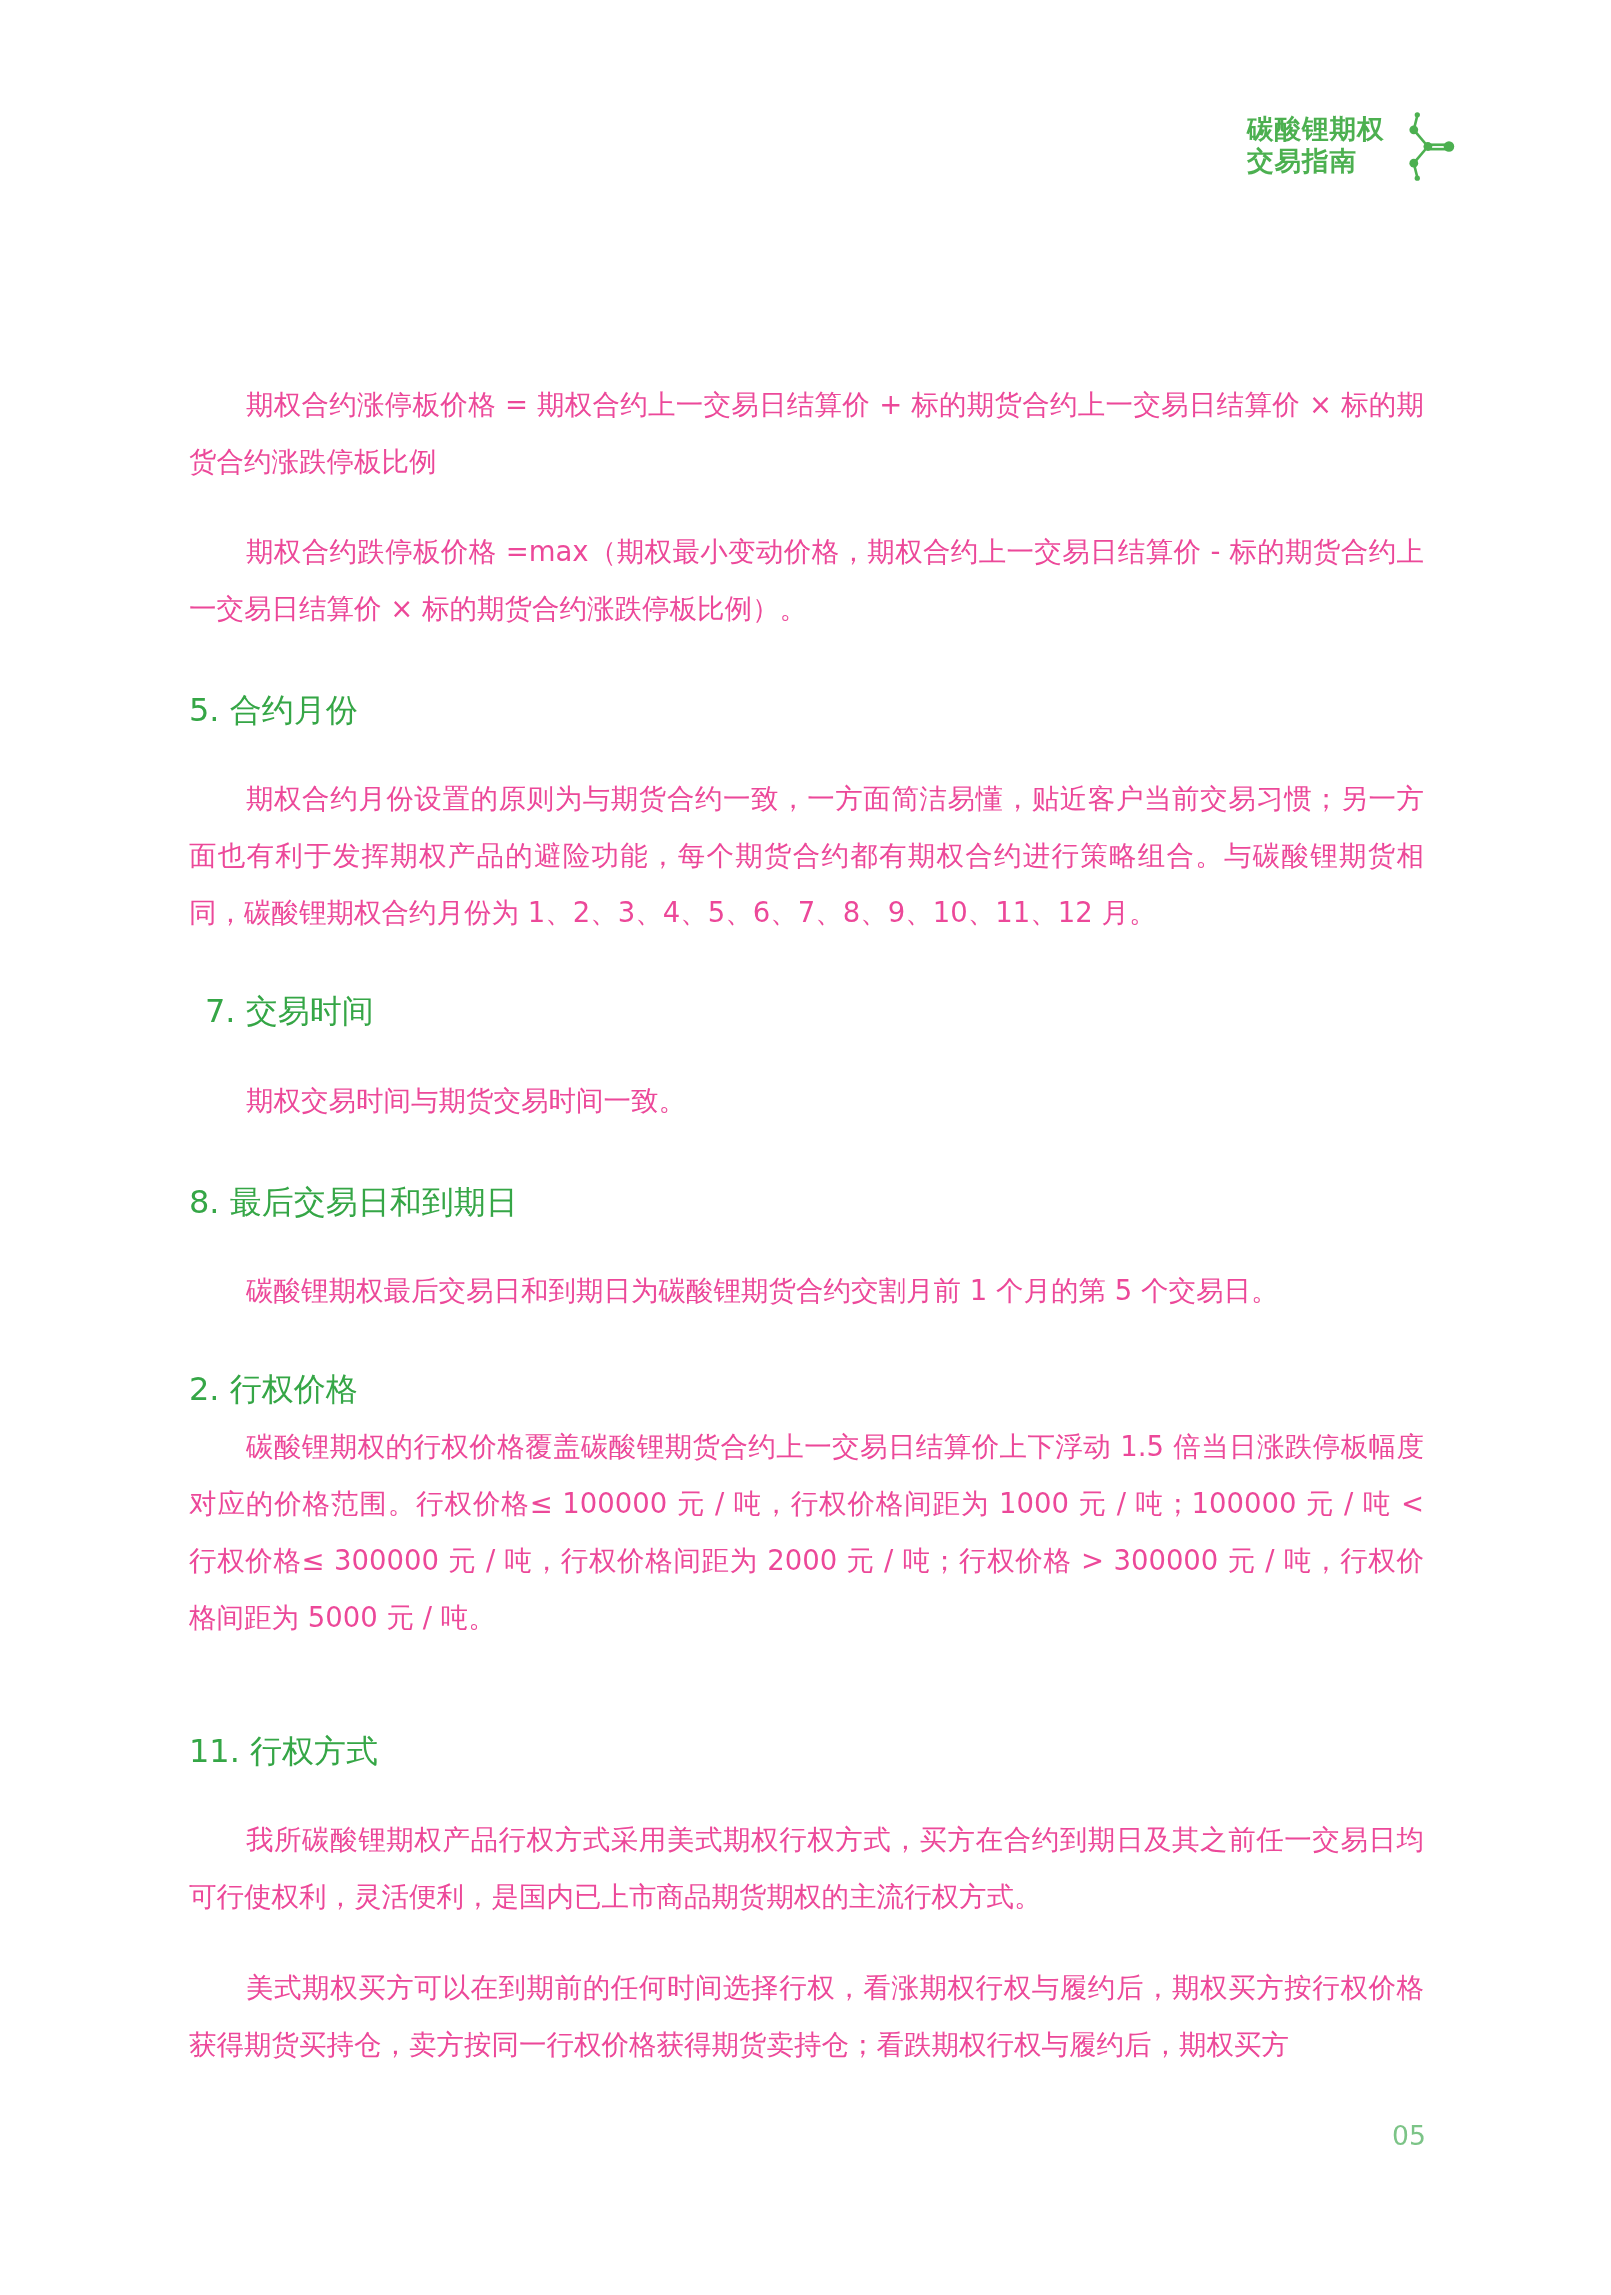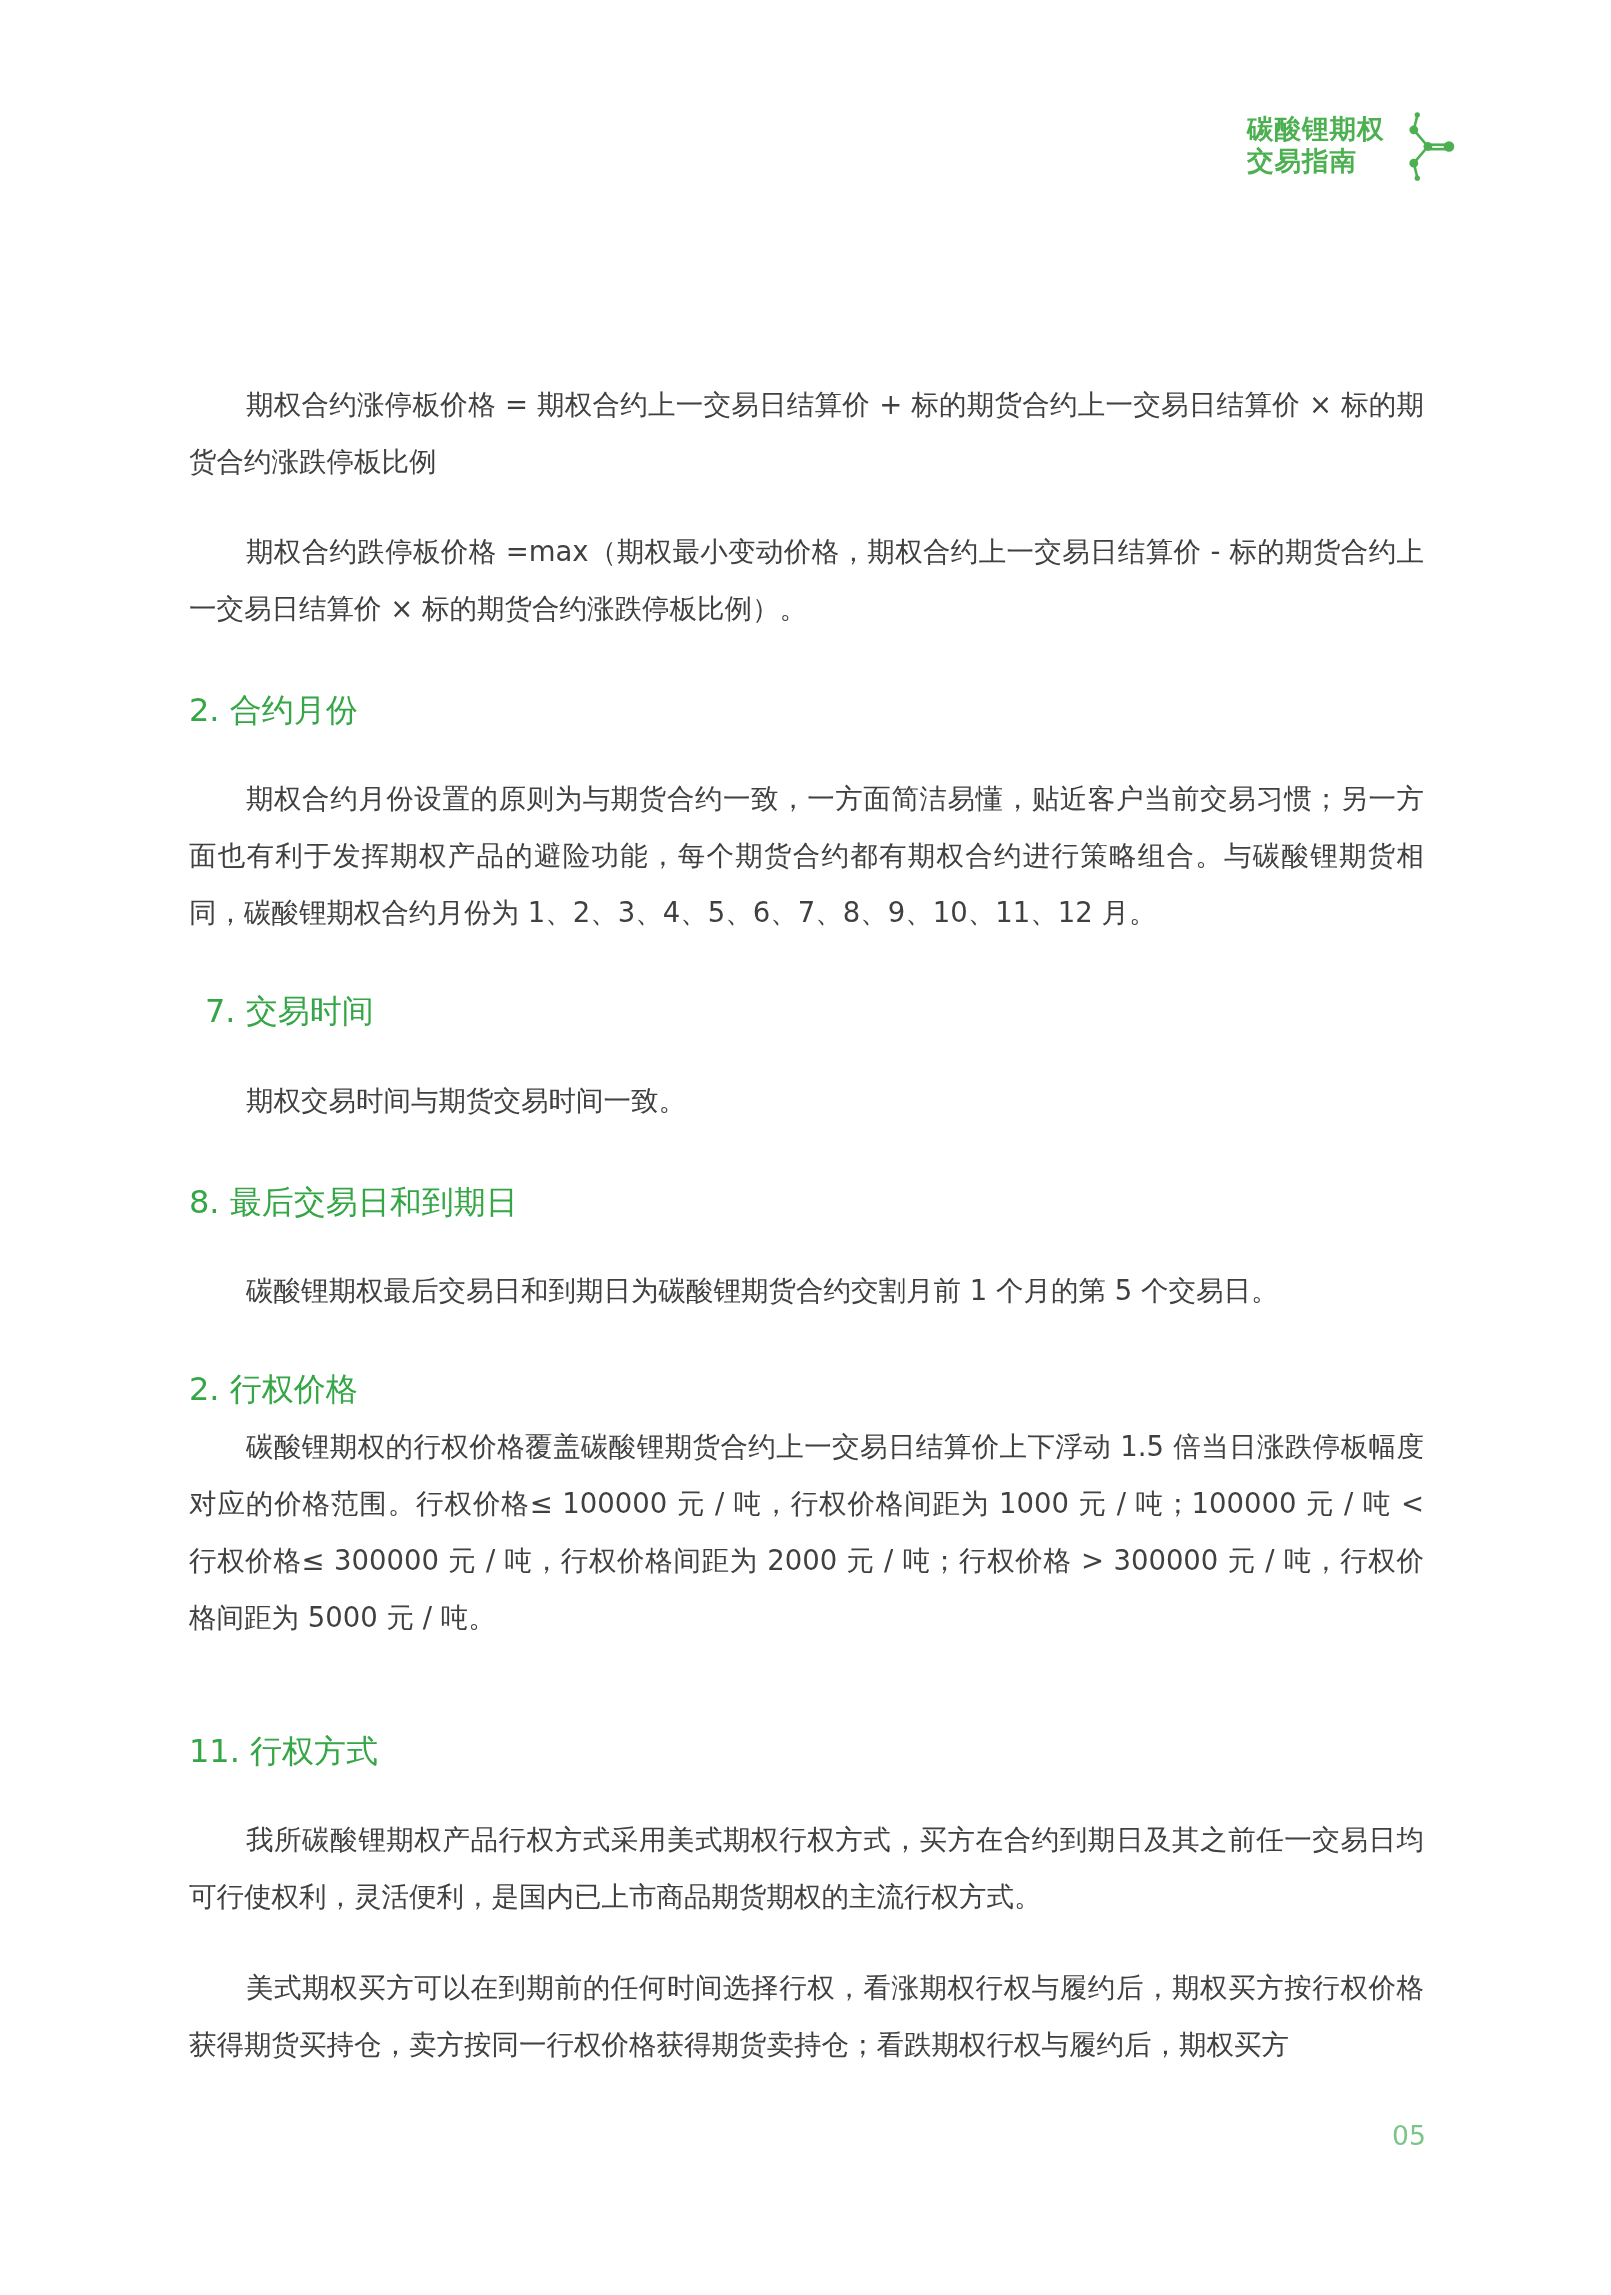--- a/index.html
+++ b/index.html
@@ -3,21 +3,21 @@
   <meta charset="utf-8">
   <style>
     html, body { margin: 0; padding: 0; background: #ffffff; }
     body { width: 1612px; height: 2295px; position: relative; overflow: hidden;
            font-family: "DejaVu Sans", "Liberation Sans", sans-serif; }
     .brand { position: absolute; left: 1227px; top: 113px; width: 213px; height: 64px; margin-left: 20px; }
     .brand-text { position: absolute; left: 0; top: 0; color: #4cb050; font-weight: bold;
                   font-size: 26.6px; line-height: 32px; letter-spacing: 0.9px; white-space: nowrap; }
     .brand-icon { position: absolute; left: 158px; top: -3.5px; width: 51px; height: 73px; }
     .content { position: absolute; left: 189px; top: 0; width: 1235px; }
-    .para { position: absolute; left: 0; width: 1235px; color: #404040; font-size: 27.5px;
+    .para { position: absolute; left: 0; width: 1235px; color: #ec4899; font-size: 27.5px;
             line-height: 57px; text-align: justify; text-indent: 57px; margin: 0; }
     .heading { position: absolute; left: 0; color: #35a646; font-size: 32px; line-height: 43px;
                margin: 0; font-weight: normal; white-space: nowrap; }
     .page-num { position: absolute; left: 1392px; top: 2118px; color: #7cc487; font-size: 26.6px;
                 line-height: 35px; }
   </style>
 </head>
 <body>
 
 <div class="brand">
@@ -42,21 +42,21 @@
       <circle cx="10" cy="60" r="5"></circle>
       <circle cx="14" cy="77" r="3"></circle>
     </g>
   </svg>
 </div>
 
 <div class="content">
   <p class="para" style="top:376px;">期权合约涨停板价格 = 期权合约上一交易日结算价 + 标的期货合约上一交易日结算价 × 标的期货合约涨跌停板比例</p>
   <p class="para" style="top:523px;">期权合约跌停板价格 =max（期权最小变动价格，期权合约上一交易日结算价 - 标的期货合约上一交易日结算价 × 标的期货合约涨跌停板比例）。</p>
 
-  <h2 class="heading" style="top:689px;">2. 合约月份</h2>
+  <h2 class="heading" style="top:689px;">5. 合约月份</h2>
   <p class="para" style="top:770px;">期权合约月份设置的原则为与期货合约一致，一方面简洁易懂，贴近客户当前交易习惯；另一方面也有利于发挥期权产品的避险功能，每个期货合约都有期权合约进行策略组合。与碳酸锂期货相同，碳酸锂期权合约月份为 1、2、3、4、5、6、7、8、9、10、11、12 月。</p>
 
   <h2 class="heading" style="top:990px;margin-left:16px;">7. 交易时间</h2>
   <p class="para" style="top:1072px;">期权交易时间与期货交易时间一致。</p>
 
   <h2 class="heading" style="top:1181px;">8. 最后交易日和到期日</h2>
   <p class="para" style="top:1262px;">碳酸锂期权最后交易日和到期日为碳酸锂期货合约交割月前 1 个月的第 5 个交易日。</p>
 
   <h2 class="heading" style="top:1368px;">2. 行权价格</h2>
   <p class="para" style="top:1418px;">碳酸锂期权的行权价格覆盖碳酸锂期货合约上一交易日结算价上下浮动 1.5 倍当日涨跌停板幅度对应的价格范围。行权价格≤ 100000 元 / 吨，行权价格间距为 1000 元 / 吨；100000 元 / 吨 &lt; 行权价格≤ 300000 元 / 吨，行权价格间距为 2000 元 / 吨；行权价格 &gt; 300000 元 / 吨，行权价格间距为 5000 元 / 吨。</p>

